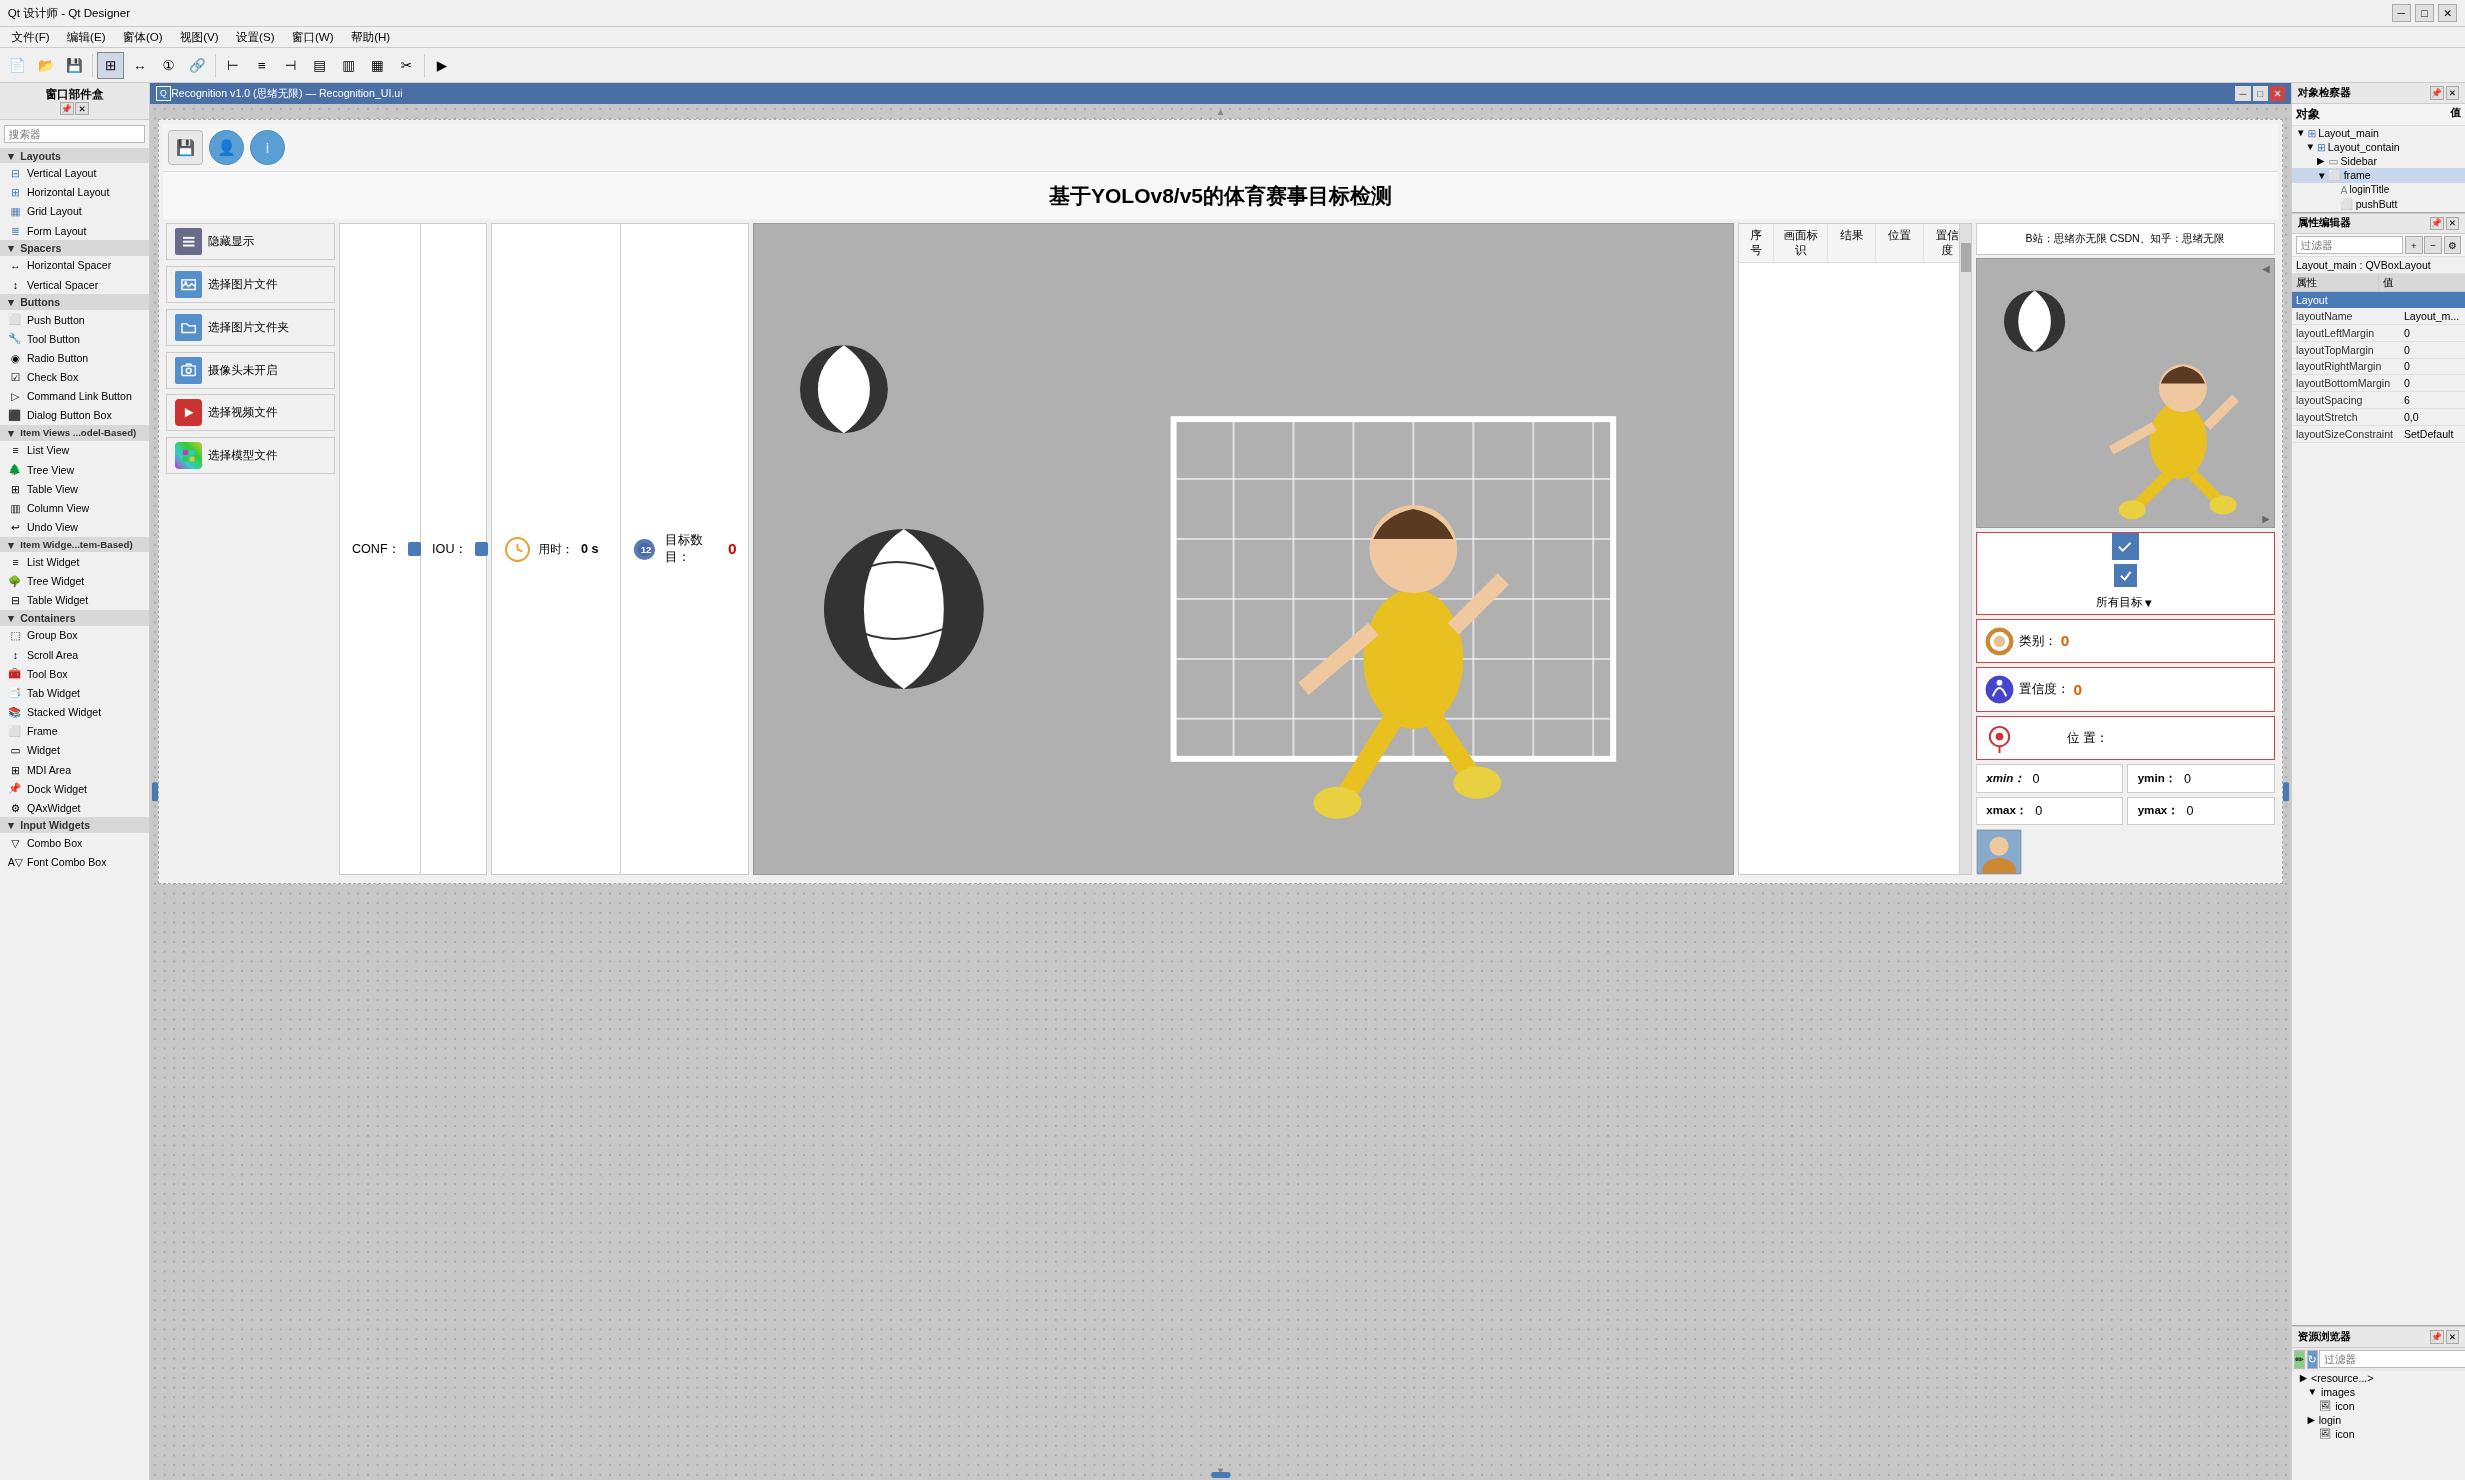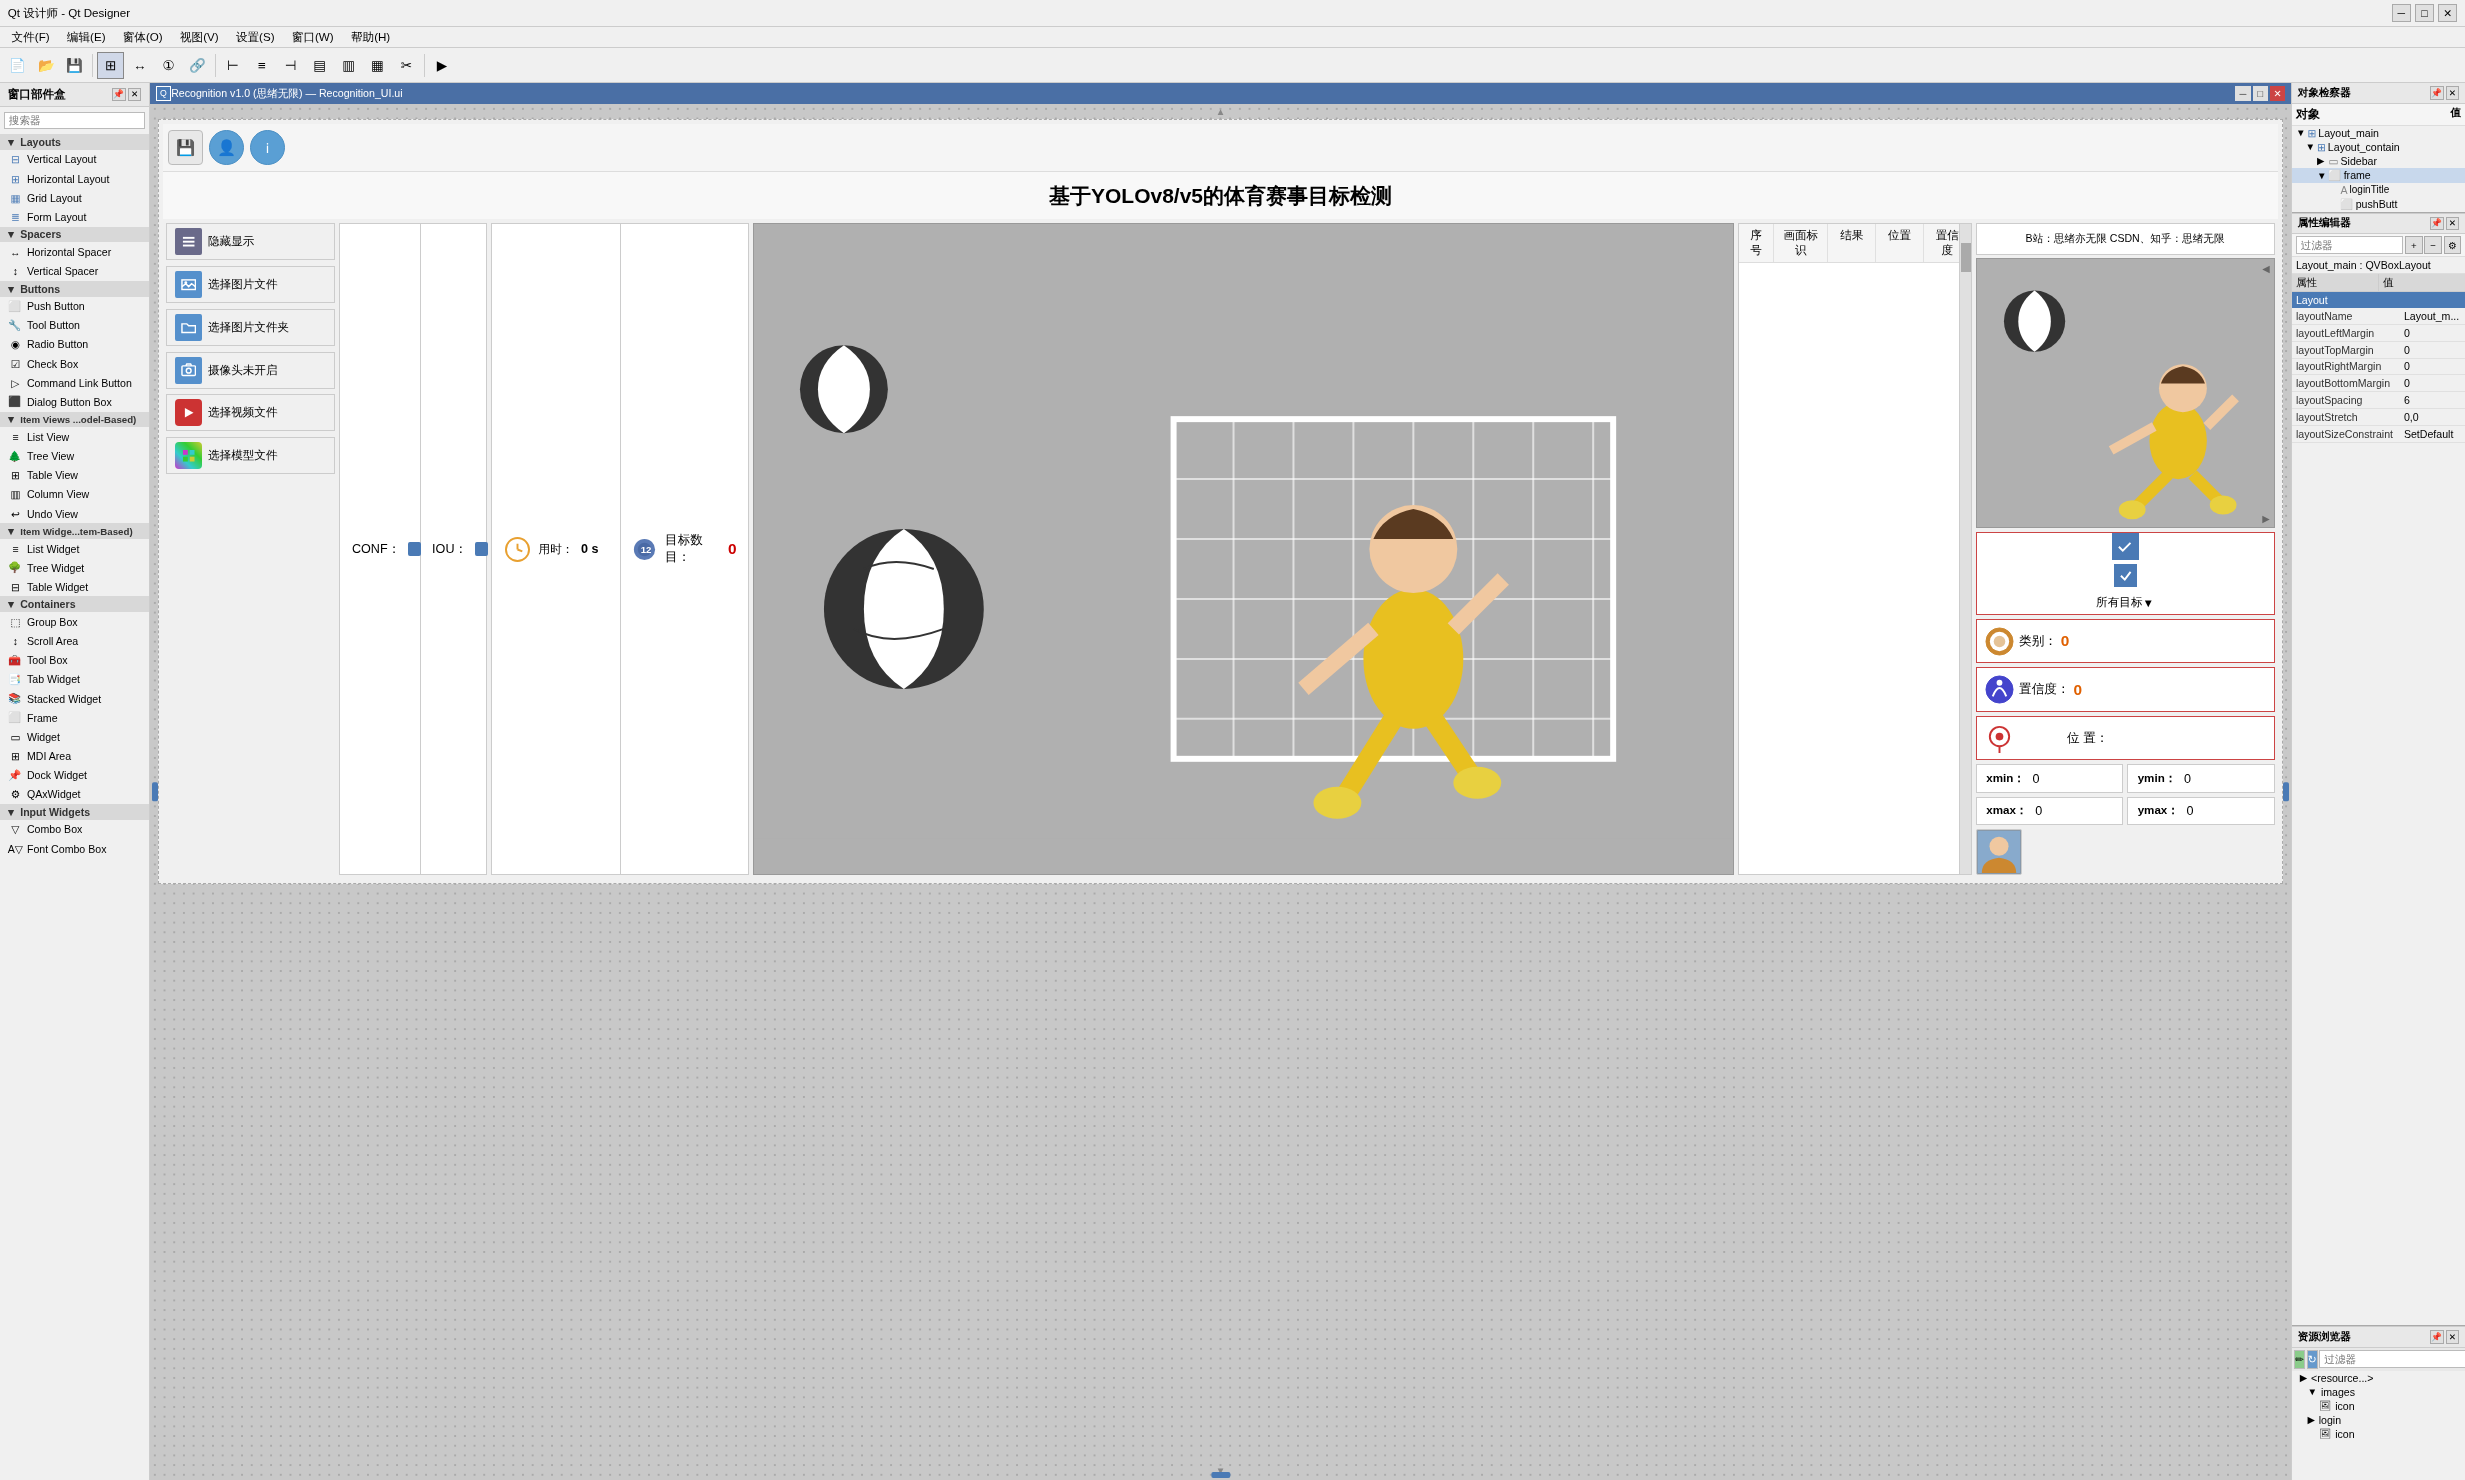--- a/index.html
+++ b/index.html
@@ -17,21 +17,21 @@
     
     .toolbar { background: #f0f0f0; height: 35px; display: flex; align-items: center; padding: 0 3.9px; border-bottom: 1px solid #ccc; gap: 1.9px; }
     .tb-btn { width: 27px; height: 27px; border: 1px solid transparent; background: transparent; cursor: pointer; display: flex; align-items: center; justify-content: center; font-size: 13.5px; }
     .tb-sep { width: 1px; height: 23px; background: #ccc; margin: 0 1.9px; }
     
     
     .main-layout { display: flex; height: calc(100vh - 83px); }
     
     
     .widget-box { width: 150px; min-width: 150px; background: #f0f0f0; border-right: 1px solid #ccc; display: flex; flex-direction: column; overflow: hidden; }
-    .widget-box-header { background: #e8e8e8; padding: 3.9px 7.7px; font-size: 11.6px; font-weight: bold; border-bottom: 1px solid #ccc; display: flex; align-items: center; justify-content: space-between; }
+    .widget-box-header { background: #e8e8e8; padding: 3.9px 7.7px; font-size: 11.6px; font-weight: bold; border-bottom: 1px solid #ccc; display: flex; align-items: center; justify-content: space-between; flex-direction: column; }
     .wb-search { width: 100%; padding: 1.9px 3.9px; border: 1px solid #bbb; background: white; font-size: 10.6px; margin: 2.9px 0; }
     .wb-content { flex: 1; overflow-y: auto; }
     .wb-section { font-size: 10.6px; }
     .wb-section-header { background: #d8d8d8; padding: 1.9px 5.8px; font-weight: bold; color: #333; display: flex; align-items: center; gap: 3.9px; }
     .wb-item { display: flex; align-items: center; gap: 3.9px; padding: 1.9px 7.7px; cursor: pointer; font-size: 10.6px; }
     .wb-item-icon { width: 15.4px; height: 15.4px; display: inline-flex; align-items: center; justify-content: center; }
     
     
     .central-area { flex: 1; display: flex; flex-direction: column; overflow: hidden; }
     
@@ -595,21 +595,21 @@
                       <circle cx="15" cy="13" r="10" fill="none" stroke="#cc3333" stroke-width="2"></circle>
                       <circle cx="15" cy="13" r="4" fill="#cc3333"></circle>
                       <line x1="15" y1="23" x2="15" y2="30" stroke="#cc3333" stroke-width="2"></line>
                     </svg>
                 </span>
                 <span style="font-size:12.6px;margin-left:48px;">位 置：</span>
               </div>
 
               <div style="display:grid;grid-template-columns:1fr 1fr;gap:3.9px;">
                 <div style="background:white;border:1px solid #ccc;padding:5.8px 9.7px;display:flex;align-items:center;gap:7.7px;">
-                  <span style="font-size:11.6px;font-weight:bold;">xmin：</span>
+                  <span style="font-size:11.6px;font-weight:bold;font-style:italic;">xmin：</span>
                   <span style="font-size:12.6px;">0</span>
                 </div>
                 <div style="background:white;border:1px solid #ccc;padding:5.8px 9.7px;display:flex;align-items:center;gap:7.7px;">
                   <span style="font-size:11.6px;font-weight:bold;">ymin：</span>
                   <span style="font-size:12.6px;">0</span>
                 </div>
                 <div style="background:white;border:1px solid #ccc;padding:5.8px 9.7px;display:flex;align-items:center;gap:7.7px;">
                   <span style="font-size:11.6px;font-weight:bold;">xmax：</span>
                   <span style="font-size:12.6px;">0</span>
                 </div>

